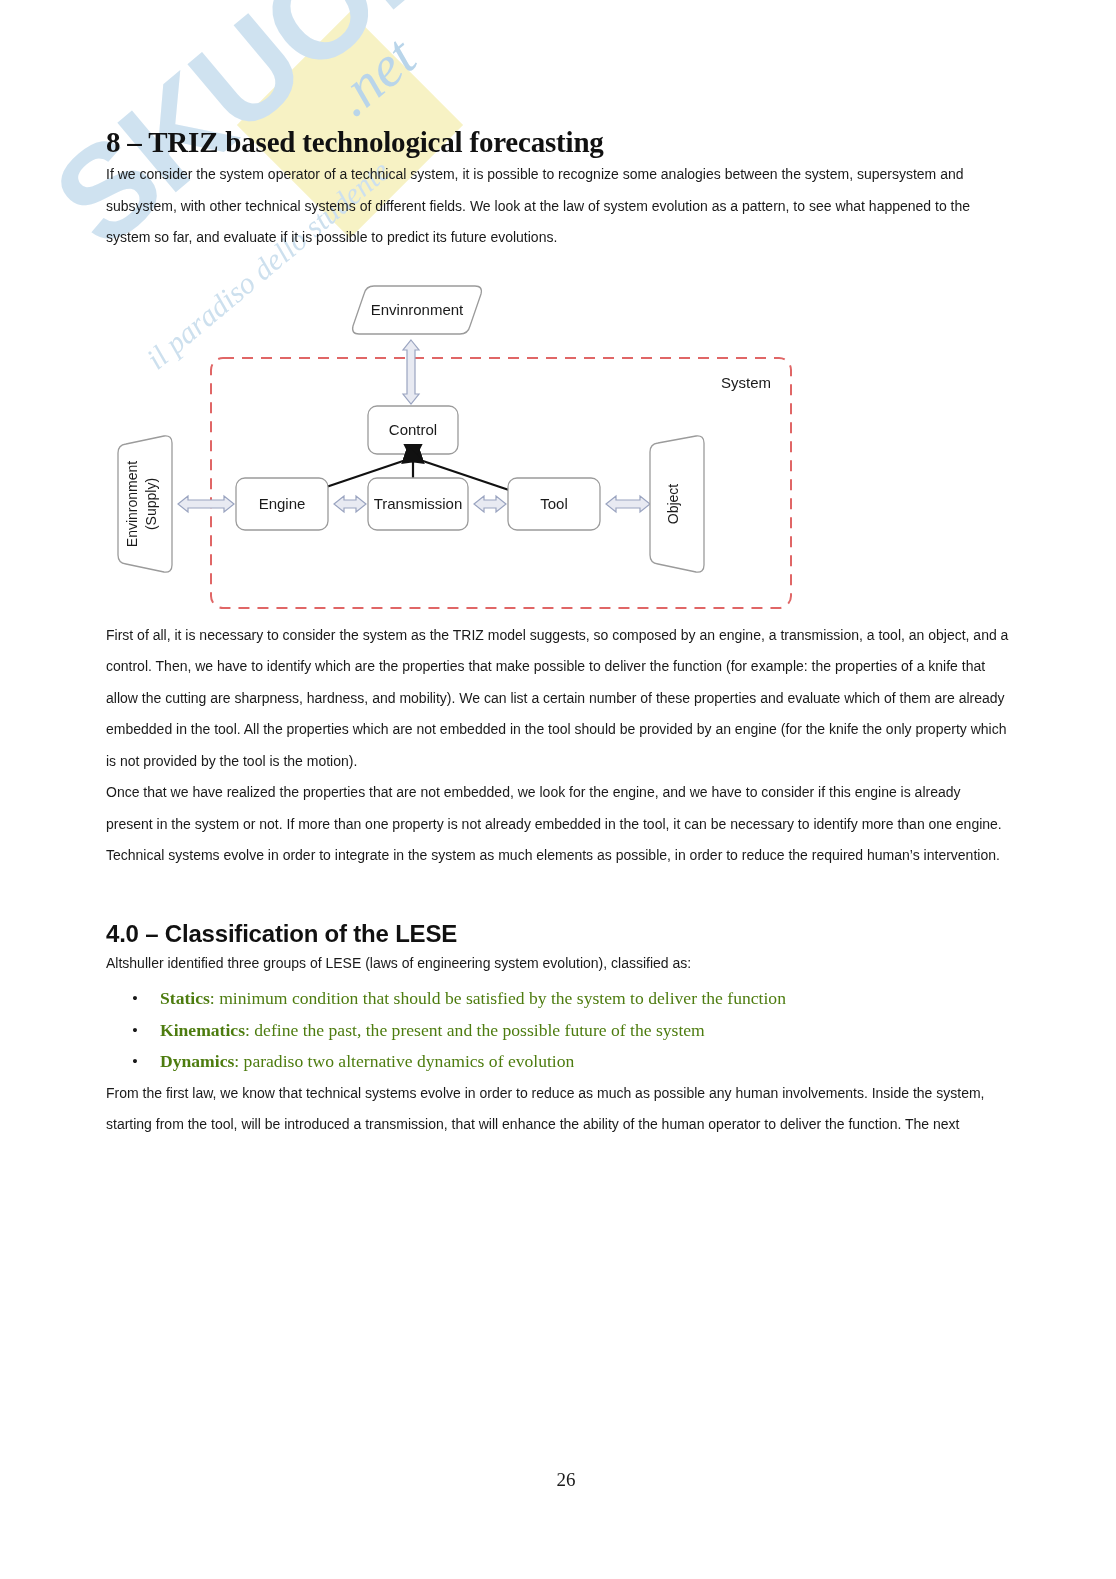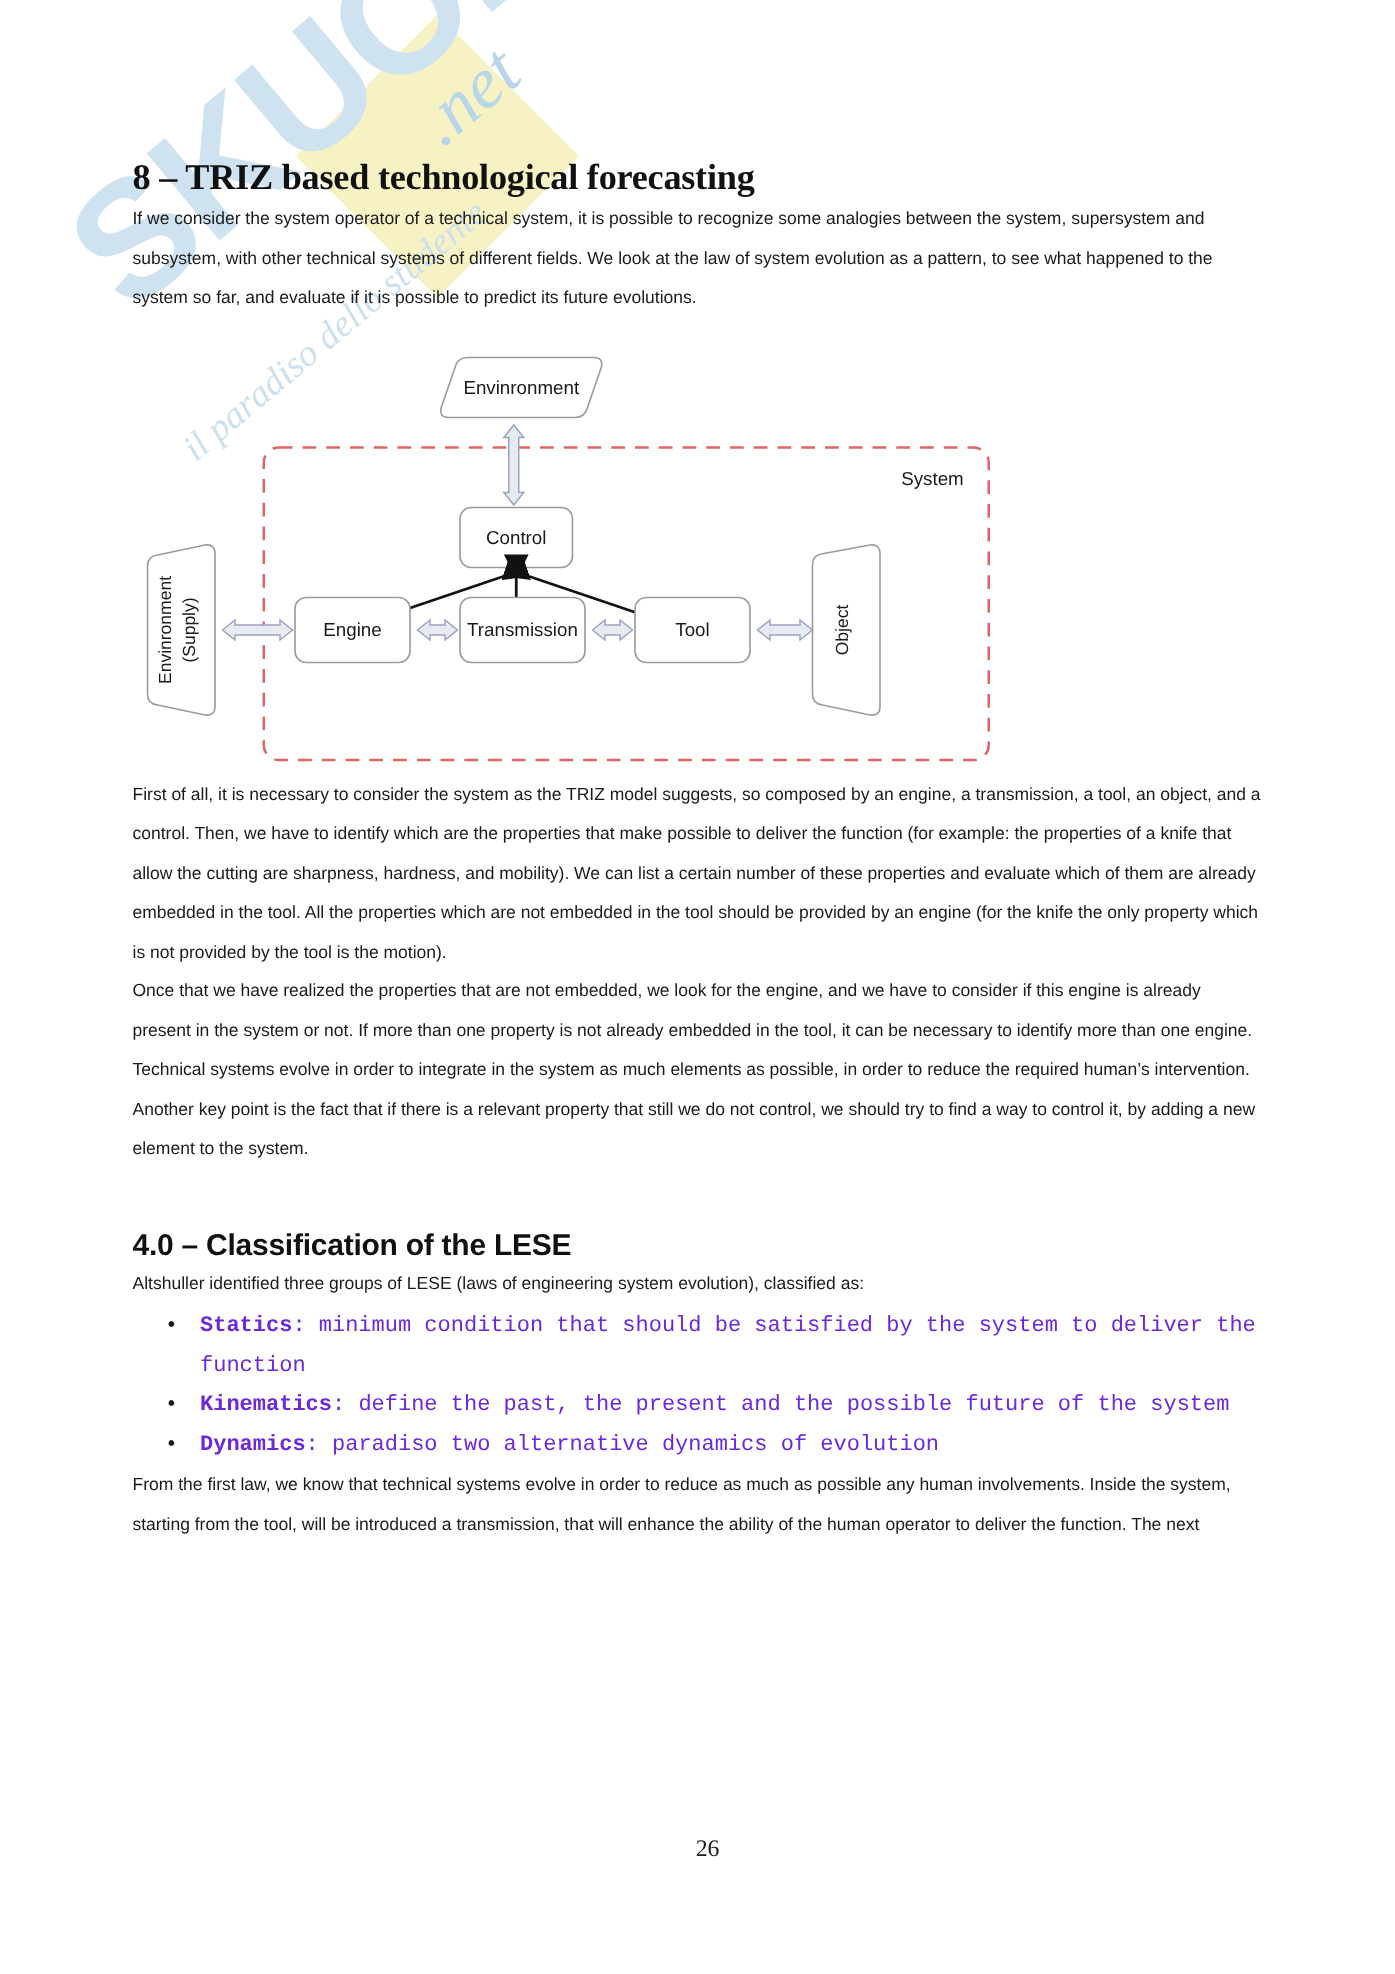--- a/index.html
+++ b/index.html
@@ -110,24 +110,24 @@
   .para-block { margin-top: 18px; }
   .para-tight { margin-top: 0px; }
 
   ul.bullets {
     margin: 4px 0 0 0;
     padding-left: 54px;
     list-style: none;
   }
   ul.bullets li {
     position: relative;
-    font-family: Liberation Mono, monospace;
+    font-family: Liberation Serif, serif;
     font-size: 17.6px;
     line-height: 31.5px;
-    color: #6d28d9;
+    color: #4d7c0f;
   }
   ul.bullets li::before {
     content: "\2022";
     position: absolute;
     left: -28px;
     top: 0;
     font-size: 17px;
     color: #1a1a1a;
   }
   ul.bullets b { font-weight: bold; }
@@ -234,21 +234,20 @@
 
         <path d="M552,167 L590,160 Q598,159 598,167 L598,289 Q598,297 590,296 L552,288 Q544,287 544,279 L544,176 Q544,168 552,167 Z" fill="#ffffff" stroke="#9b9b9b" stroke-width="1.3"></path>
         <text transform="translate(572,228) rotate(-90)" text-anchor="middle" font-family="Liberation Sans, sans-serif" font-size="14" fill="#1a1a1a">Object</text>
       </svg>
     </div>
 
     <p class="body-para para-tight">First of all, it is necessary to consider the system as the TRIZ model suggests, so composed by an engine, a transmission, a tool, an object, and a control. Then, we have to identify which are the properties that make possible to deliver the function (for example: the properties of a knife that allow the cutting are sharpness, hardness, and mobility). We can list a certain number of these properties and evaluate which of them are already embedded in the tool. All the properties which are not embedded in the tool should be provided by an engine (for the knife the only property which is not provided by the tool is the motion).</p>
 
     <p class="body-para para-tight">Once that we have realized the properties that are not embedded, we look for the engine, and we have to consider if this engine is already present in the system or not. If more than one property is not already embedded in the tool, it can be necessary to identify more than one engine. Technical systems evolve in order to integrate in the system as much elements as possible, in order to reduce the required human’s intervention.</p>
 
-    <p class="body-para para-tight">Another key point is the fact that if there is a relevant property that still we do not control, we should try to find a way to control it, by adding a new element to the system.</p>
 
     <h2 class="doc-h2">4.0 – Classification of the LESE</h2>
 
     <p class="body-para para-block">Altshuller identified three groups of LESE (laws of engineering system evolution), classified as:</p>
 
     <ul class="bullets">
       <li>
         <b>Statics</b><span>: minimum condition that should be satisfied by the system to deliver the function</span>
       </li>
       <li>

